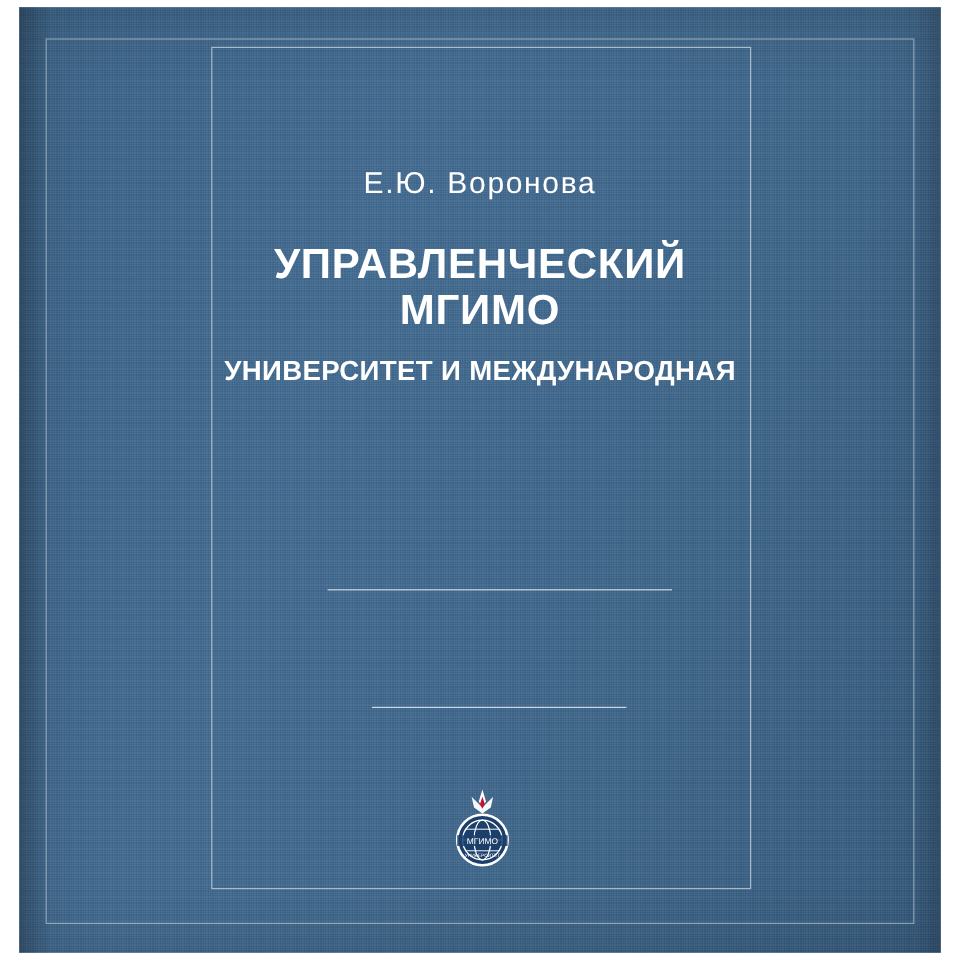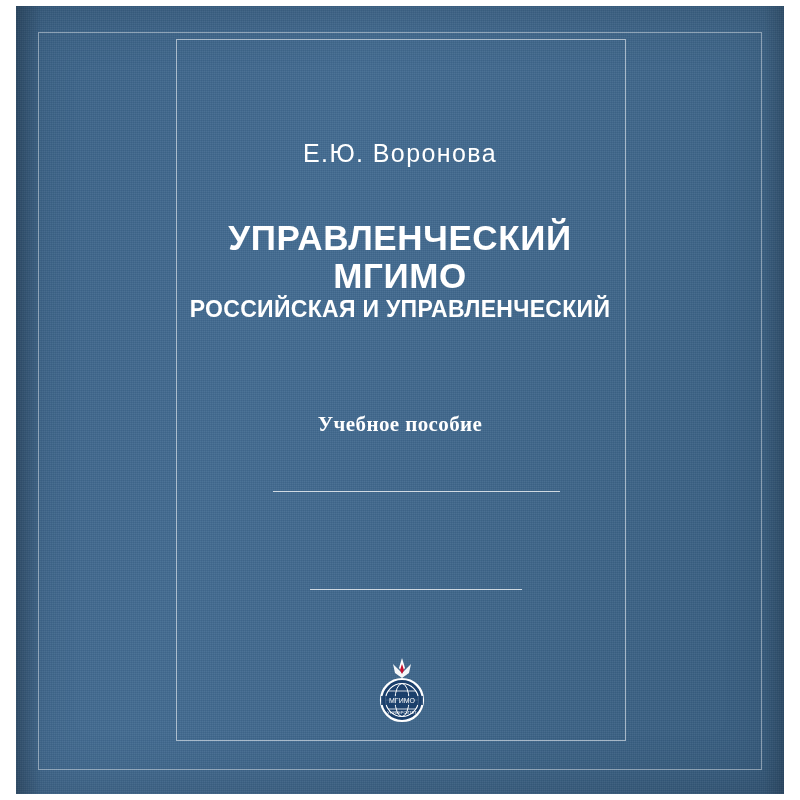--- a/index.html
+++ b/index.html
@@ -90,21 +90,20 @@
     letter-spacing: 1.4px;
     font-family: "Liberation Sans", sans-serif;
   }
 
   #title-main {
     top: 196px;
     font-size: 35px;
     font-weight: 700;
     line-height: 38px;
     letter-spacing: 0.6px;
-    margin-top: 17px;
   }
 
   #subtitle {
     top: 288px;
     font-size: 23px;
     font-weight: 700;
     line-height: 30px;
     letter-spacing: 0.3px;
   }
 
@@ -156,24 +155,23 @@
     <div id="frame-inner"></div>
 
     <div class="txt" id="author">Е.Ю. Воронова</div>
 
     <div class="txt" id="title-main">
       <div>УПРАВЛЕНЧЕСКИЙ</div>
       <div>МГИМО</div>
     </div>
 
     <div class="txt" id="subtitle">
-      <div>РОССИЙСКАЯ И УПРАВЛЕНЧЕСКИЙ</div>
+      <div>УНИВЕРСИТЕТ И МЕЖДУНАРОДНАЯ</div>
     </div>
 
-    <div class="txt" id="kind">Учебное пособие</div>
 
     <div class="rule" id="rule-1"></div>
     <div class="rule" id="rule-2"></div>
 
     <div id="emblem">
       <svg viewBox="0 0 62 72" width="62" height="72" aria-hidden="true">
 
         <g fill="#ffffff">
           <path d="M31 2 L34 12 L31 16 L28 12 Z"></path>
           <path d="M22 8 L31 17 L40 8 L38 17 L31 22 L24 17 Z" opacity="0.95"></path>

